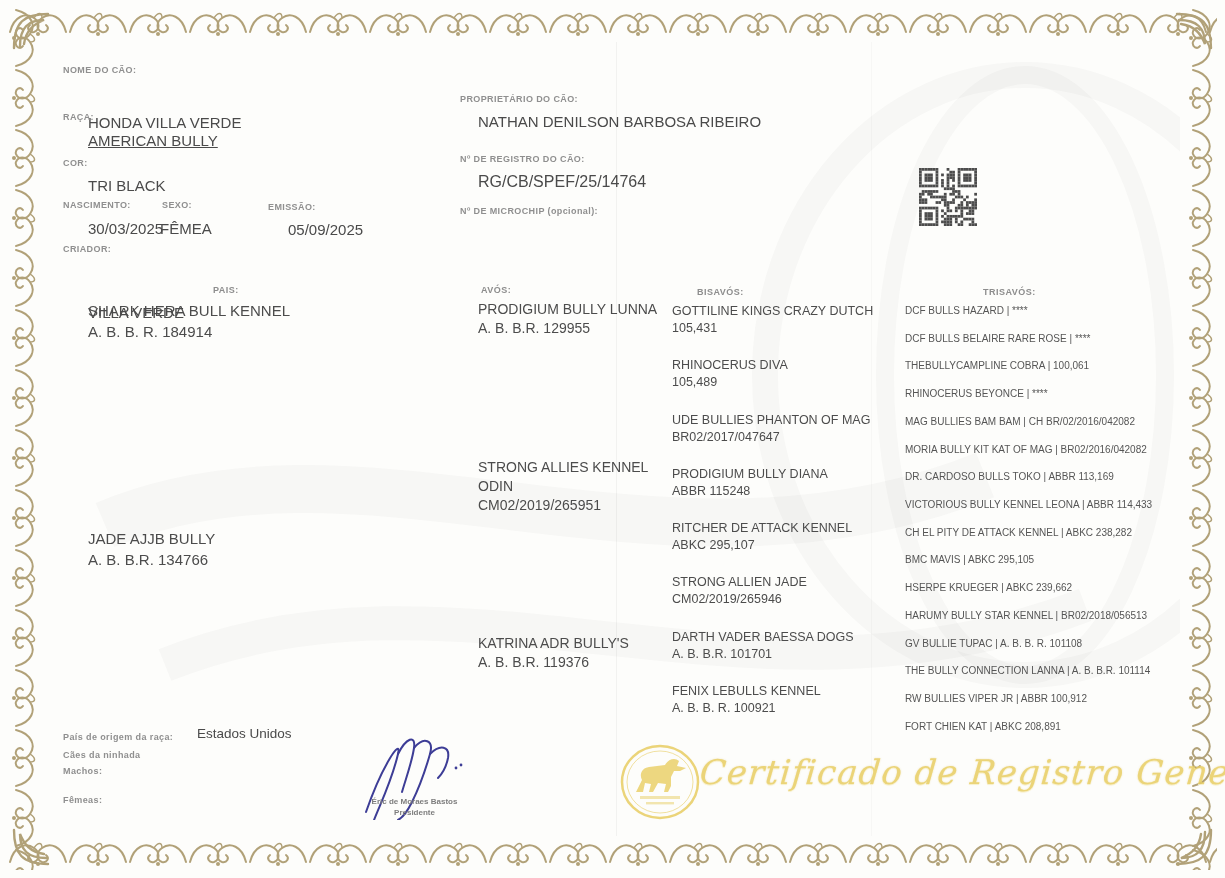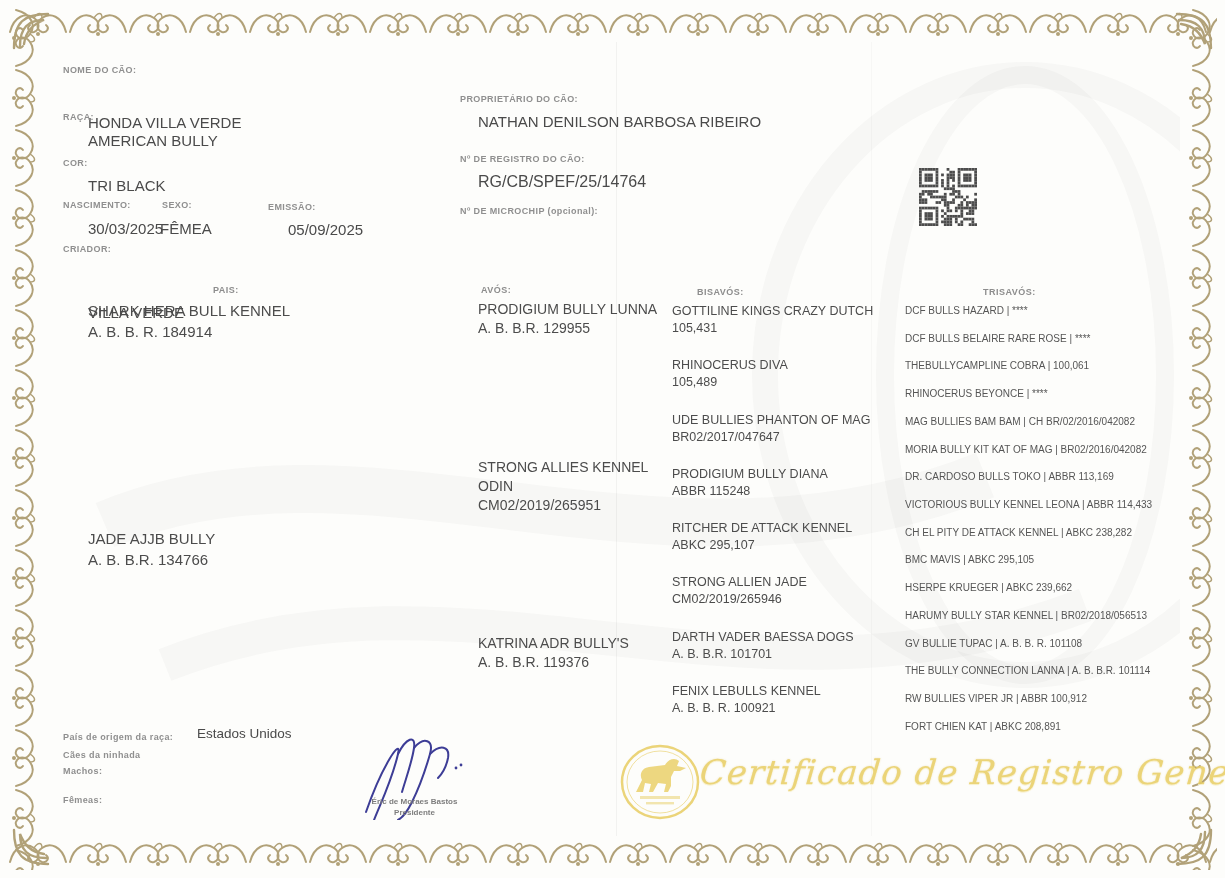--- a/index.html
+++ b/index.html
@@ -121,21 +121,21 @@
       <ellipse cx="980" cy="330" rx="260" ry="300" stroke-width="26"></ellipse>
       <ellipse cx="980" cy="330" rx="140" ry="300" stroke-width="18"></ellipse>
     </g>
   </svg>
   <div class="fold" style="left:616px;background:rgba(0,0,0,0.045);"></div>
   <div class="fold" style="left:871px;background:rgba(0,0,0,0.025);"></div>
 
   <div class="lbl" style="left:63px;top:65px;">NOME DO CÃO:</div>
   <div class="val" style="left:88px;top:86px;margin-top:28px;">HONDA VILLA VERDE</div>
   <div class="lbl" style="left:63px;top:112px;">RAÇA:</div>
-  <div class="val" style="left:88px;top:132px;">AMERICAN BULLY</div>
+  <div class="val" style="left:88px;top:132px;text-decoration:underline;">AMERICAN BULLY</div>
   <div class="lbl" style="left:63px;top:158px;">COR:</div>
   <div class="val" style="left:88px;top:177px;">TRI BLACK</div>
   <div class="lbl" style="left:63px;top:200px;">NASCIMENTO:</div>
   <div class="lbl" style="left:162px;top:200px;">SEXO:</div>
   <div class="lbl" style="left:268px;top:202px;">EMISSÃO:</div>
   <div class="val" style="left:88px;top:220px;">30/03/2025</div>
   <div class="val" style="left:160px;top:220px;">FÊMEA</div>
   <div class="val" style="left:288px;top:221px;">05/09/2025</div>
   <div class="lbl" style="left:63px;top:244px;">CRIADOR:</div>
   <div class="val" style="left:88px;top:261px;margin-top:43px;">VILLA VERDE</div>

